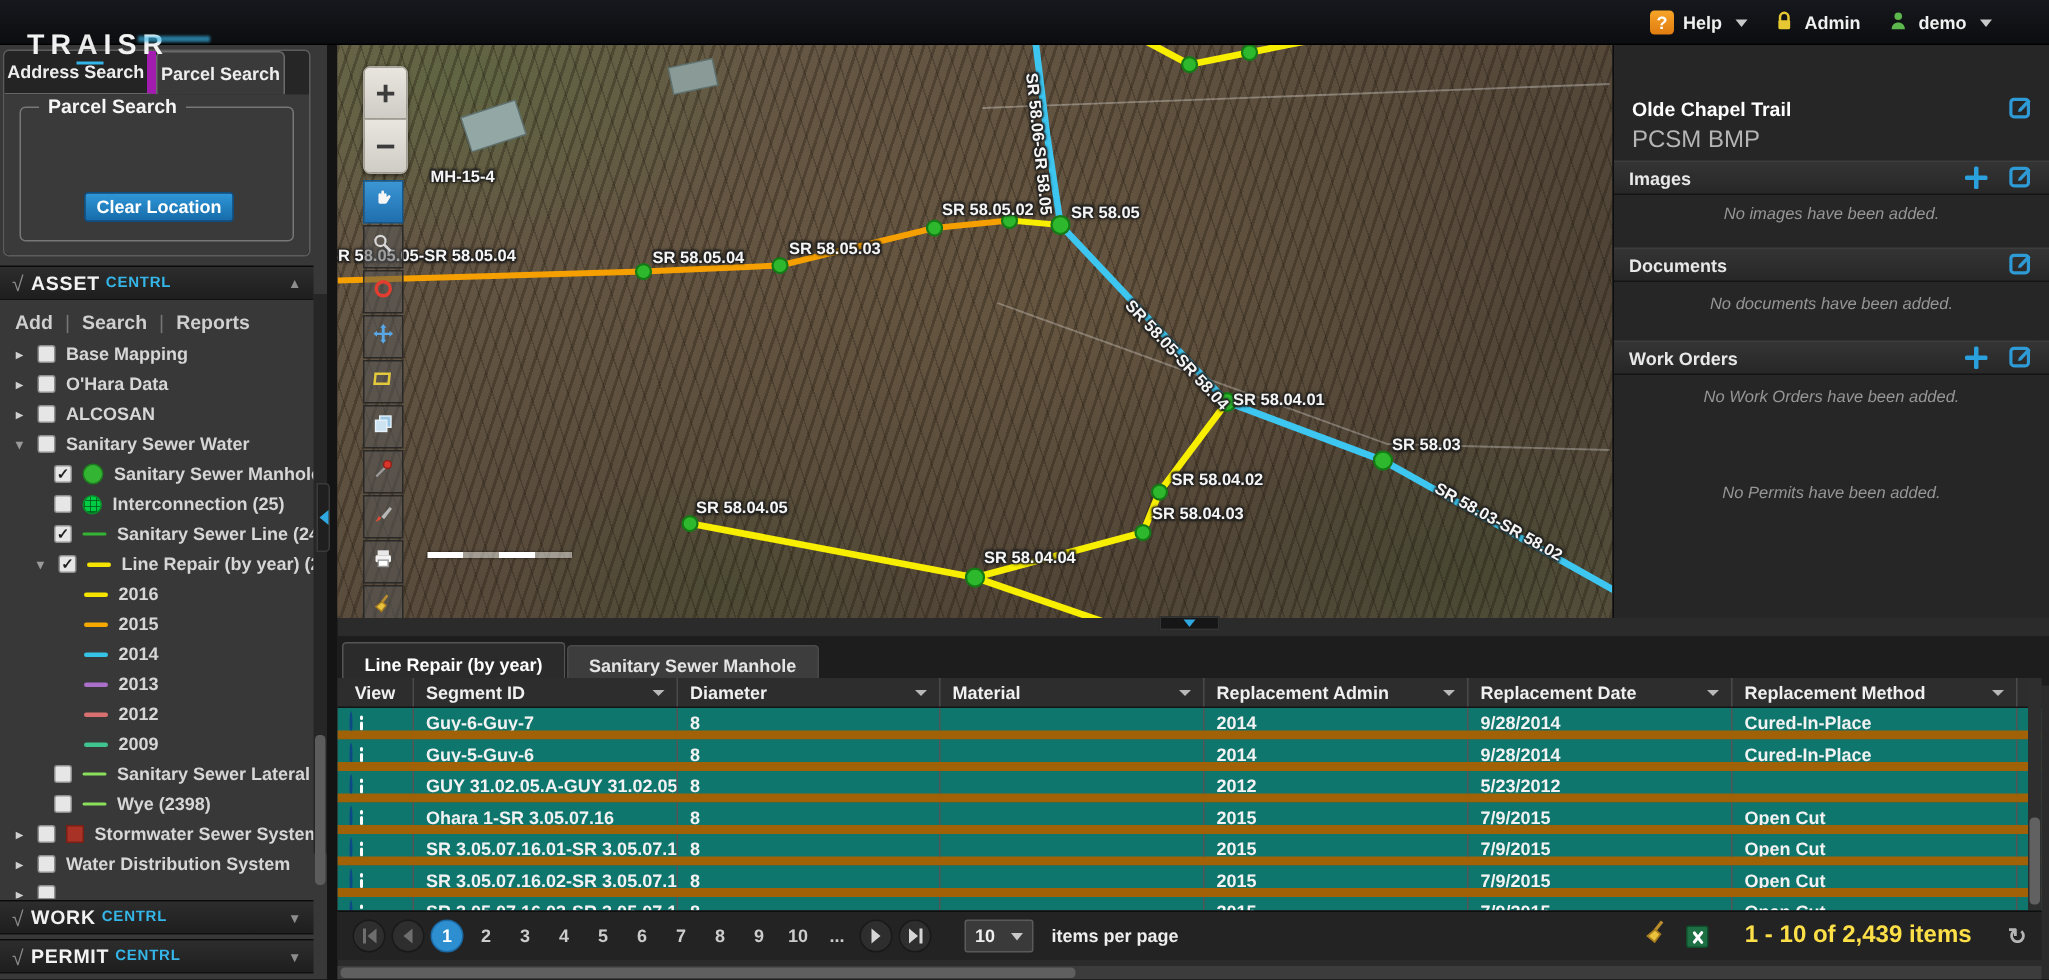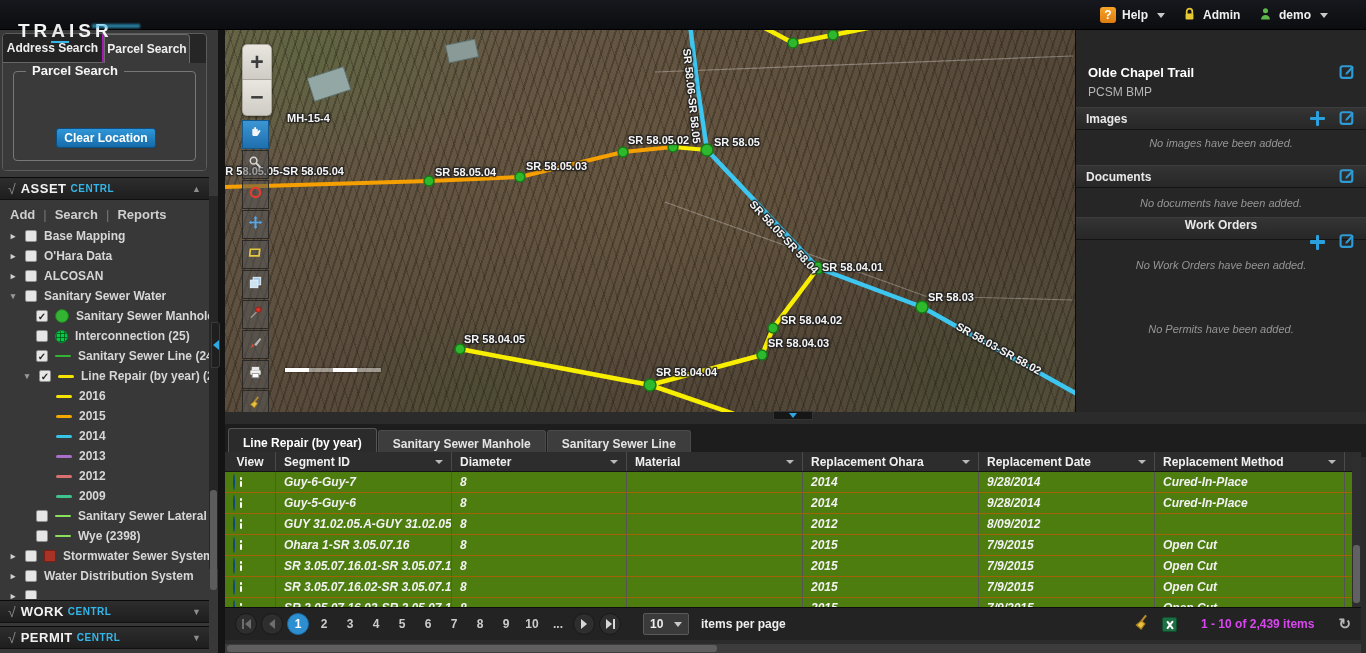--- a/index.html
+++ b/index.html
@@ -22,21 +22,21 @@
     color:#fff; font-size:12px; font-weight:bold; text-align:center; line-height:16px; }
   .chev-dn { width:0; height:0; border-left:4px solid transparent; border-right:4px solid transparent;
     border-top:5px solid #c9c9c9; margin-left:3px; }
 
   
   .sidebar { position:absolute; left:0; top:30px; width:218px; height:623px; background:#383838; }
   .search-widget { position:absolute; left:2px; top:3px; width:205px; height:138px;
     background:#262626; border:1px solid #5c5c5c; border-radius:4px; }
   .stab { position:absolute; top:0; height:29px; font-size:12px; font-weight:bold; color:#eee;
     display:flex; align-items:center; justify-content:center; }
-  .stab.inactive { left:0; width:101px; background:#242424; border-right:2px solid #a21caf;
+  .stab.inactive { left:0; width:101px; background:#242424; border-right:6px solid #a21caf;
     border-bottom:1px solid #666; border-radius:4px 0 0 0; }
   .stab.active { left:101px; width:86px; background:#3a3a3a; border:1px solid #6a6a6a;
     border-bottom:none; border-radius:4px 4px 0 0; z-index:2; }
   .search-body { position:absolute; left:0; top:29px; width:203px; height:107px; background:#3a3a3a;
     border-radius:0 0 4px 4px; }
   .fieldset { position:absolute; left:10px; top:8px; width:183px; height:90px;
     border:1px solid #777; border-radius:4px; }
   .fieldset .legend { position:absolute; left:12px; top:-9px; background:#3a3a3a; padding:0 6px;
     color:#f5f5f5; font-size:13px; font-weight:bold; }
   .goto { position:absolute; left:7px; top:18px; width:167px; height:27px; border:1px solid #888;
@@ -126,21 +126,21 @@
   .copy-ico { position:relative; width:16px; height:15px; }
   .copy-ico i { position:absolute; border:1px solid #d7ecf8; }
   .copy-ico .b { left:5px; top:0; width:10px; height:10px; background:#7fb9e2; }
   .copy-ico .f { left:0; top:4px; width:10px; height:10px; background:#c1dcf0; }
   .close-btn { position:relative; width:17px; height:16px; border-radius:3px;
     background:linear-gradient(#57b1e6,#2a83c2); border:1px solid #1a6398; }
   .close-btn i { position:absolute; left:7px; top:2px; width:2.5px; height:11px; background:#0d3f6b;
     border-radius:1px; }
   .close-btn .x1 { transform:rotate(45deg); } .close-btn .x2 { transform:rotate(-45deg); }
   .asset-title { position:absolute; left:12px; top:35px; color:#fff; font-size:13px; font-weight:bold; }
-  .asset-type { position:absolute; left:12px; top:55px; color:#b5b5b5; font-size:12px; }
+  .asset-type { position:absolute; left:12px; top:55px; color:#b5b5b5; font-size:16px; }
   .sec-bar { position:absolute; left:0; width:100%; height:23px;
     background:linear-gradient(#343434,#272727); border-top:1px solid #3d3d3d;
     border-bottom:1px solid #141414; display:flex; align-items:center; padding:0 10px;
     color:#e8e8e8; font-size:12px; font-weight:bold; }
   .sec-icons { margin-left:auto; display:flex; align-items:center; gap:14px; }
   .plus-ico { position:relative; width:15px; height:15px; }
   .plus-ico::before { content:""; position:absolute; left:5.8px; top:0; width:3.6px; height:15px;
     background:#2aa0dc; border-radius:1px; }
   .plus-ico::after { content:""; position:absolute; left:0; top:5.8px; width:15px; height:3.6px;
     background:#2aa0dc; border-radius:1px; }
@@ -156,22 +156,22 @@
     border-radius:3px 3px 0 0; background:#3d3d3d; margin-right:1px; }
   .btab.active { background:#2b2b2b; color:#fff; border-color:#555; height:29px; }
   .grid-hdr { position:absolute; left:0; top:40px; width:1136px; height:20px; background:#2d2d2d;
     border-bottom:1px solid #151515; display:flex; color:#f0f0f0; font-size:12px; font-weight:bold; }
   .hcell { position:relative; border-right:1px solid #4a4a4a; display:flex; align-items:center;
     padding:0 8px; }
   .hcell .chev { margin-left:auto; width:0; height:0; border-left:4px solid transparent;
     border-right:4px solid transparent; border-top:4px solid #b9b9b9; }
   .grid-body { position:absolute; left:0; top:60px; width:1136px; height:135px; overflow:hidden;
     background:#3f3f3f; }
-  .grow { display:flex; height:21px; background:#4d7c0f; border-bottom:1px solid #a16207;
-    color:#f2f2f2; font-size:12px; font-weight:bold;font-style:italic; }
+  .grow { display:flex; height:21px; background:#0f766e; border-bottom:6px solid #a16207;
+    color:#f2f2f2; font-size:12px; font-weight:bold; }
   .gcell { border-right:1px solid #545454; padding:0 8px; line-height:20px; overflow:hidden;
     white-space:nowrap; }
   .c0{width:51px;} .c1{width:176px;} .c2{width:175px;} .c3{width:176px;} .c4{width:176px;}
   .c5{width:176px;} .c6{width:190px;}
   .info-ico { position:relative; width:15px; height:15px; border-radius:50%; margin:3px auto 0;
     background:radial-gradient(circle at 35% 28%, #85c6f2, #1d6fc0 72%); border:1px solid #0d4a85; }
   .info-ico::before { content:""; position:absolute; left:5.5px; top:2.3px; width:2.6px; height:2.6px;
     background:#fff; border-radius:50%; }
   .info-ico::after { content:""; position:absolute; left:5.5px; top:6px; width:2.6px; height:5.6px;
     background:#fff; border-radius:1px; }
@@ -189,21 +189,21 @@
   .bar-l { width:2px; height:10px; background:#6e6e6e; margin-right:1px; }
   .bar-r { width:2px; height:10px; background:#d6d6d6; margin-left:1px; }
   .pnum { width:22px; height:22px; border-radius:50%; color:#ccc; font-size:12px; font-weight:bold;
     display:flex; align-items:center; justify-content:center; }
   .pnum.cur { background:#2e8fd0; color:#fff; border:1px solid #1a6aa5; }
   .ppsel { width:46px; height:22px; background:#3a3a3a; border:1px solid #5a5a5a; border-radius:2px;
     color:#eee; font-size:12px; font-weight:bold; display:flex; align-items:center; padding:0 6px;
     margin-left:18px; gap:8px; }
   .pps-lbl { color:#eee; font-size:12px; font-weight:bold; margin-left:8px; }
   .pager-right { margin-left:auto; display:flex; align-items:center; gap:10px; }
-  .count-lbl { color:#d946ef; font-size:12px; font-weight:bold; margin:0 14px; }
+  .count-lbl { color:#fde047; font-size:16px; font-weight:bold; margin:0 14px; }
   .refresh { color:#b5b5b5; font-size:15px; font-weight:bold; }
   .xl-ico { position:relative; width:15px; height:15px; background:#1d7044; border:1px solid #0f4d2d;
     border-radius:2px; }
   .xl-ico::before, .xl-ico::after { content:""; position:absolute; left:6px; top:2px; width:2.4px;
     height:10px; background:#fff; border-radius:1px; }
   .xl-ico::before { transform:rotate(38deg); } .xl-ico::after { transform:rotate(-38deg); }
   .hscroll { position:absolute; left:0; top:232px; width:1136px; height:9px; background:#3c3c3c; }
   .hthumb { position:absolute; left:2px; top:1px; width:490px; height:7px; background:#5f5f5f;
     border-radius:3px; }
 </style>
@@ -556,60 +556,59 @@
     <span>Documents</span>
     <span class="sec-icons">
       <span><svg width="17" height="17" viewBox="0 0 16 16">
             <rect x="1.5" y="3" width="11" height="11" rx="2" fill="none" stroke="#2e9bd6" stroke-width="2"></rect>
             <path d="M6 11l1.9-.4 6-6.3-1.5-1.5-6 6.3z" fill="#2e9bd6"></path>
           </svg></span>
     </span>
   </div>
   <div class="empty-msg" style="top:167px;">No documents have been added.</div>
 
-  <div class="sec-bar" style="top:187px;flex-direction:column;">
+  <div class="sec-bar" style="top:197px;">
     <span>Work Orders</span>
     <span class="sec-icons">
       <span class="plus-ico"></span>
       <span><svg width="17" height="17" viewBox="0 0 16 16">
             <rect x="1.5" y="3" width="11" height="11" rx="2" fill="none" stroke="#2e9bd6" stroke-width="2"></rect>
             <path d="M6 11l1.9-.4 6-6.3-1.5-1.5-6 6.3z" fill="#2e9bd6"></path>
           </svg></span>
     </span>
   </div>
   <div class="empty-msg" style="top:229px;">No Work Orders have been added.</div>
 
   <div class="empty-msg" style="top:293px;">No Permits have been added.</div>
 </div>
 
 <div class="bottom">
   <div class="btabs">
     <div class="btab active">Line Repair (by year)</div>
     <div class="btab">Sanitary Sewer Manhole</div>
-    <div class="btab">Sanitary Sewer Line</div>
   </div>
 
   <div class="grid-hdr">
     <div class="hcell c0" style="justify-content:center;">
         <span>View</span>
       </div>
     <div class="hcell c1">
         <span>Segment ID</span>
         <span class="chev"></span>
       </div>
     <div class="hcell c2">
         <span>Diameter</span>
         <span class="chev"></span>
       </div>
     <div class="hcell c3">
         <span>Material</span>
         <span class="chev"></span>
       </div>
     <div class="hcell c4">
-        <span>Replacement Ohara</span>
+        <span>Replacement Admin</span>
         <span class="chev"></span>
       </div>
     <div class="hcell c5">
         <span>Replacement Date</span>
         <span class="chev"></span>
       </div>
     <div class="hcell c6">
         <span>Replacement Method</span>
         <span class="chev"></span>
       </div>
@@ -633,21 +632,21 @@
         <div class="gcell c4">2014</div>
       <div class="gcell c5">9/28/2014</div>
         <div class="gcell c6">Cured-In-Place</div>
     </div>
     <div class="grow">
       <div class="gcell c0"><span class="info-ico"></span></div>
       <div class="gcell c1">GUY 31.02.05.A-GUY 31.02.05</div>
         <div class="gcell c2">8</div>
       <div class="gcell c3"></div>
         <div class="gcell c4">2012</div>
-      <div class="gcell c5">8/09/2012</div>
+      <div class="gcell c5">5/23/2012</div>
         <div class="gcell c6"></div>
     </div>
     <div class="grow">
       <div class="gcell c0"><span class="info-ico"></span></div>
       <div class="gcell c1">Ohara 1-SR 3.05.07.16</div>
         <div class="gcell c2">8</div>
       <div class="gcell c3"></div>
         <div class="gcell c4">2015</div>
       <div class="gcell c5">7/9/2015</div>
         <div class="gcell c6">Open Cut</div>

